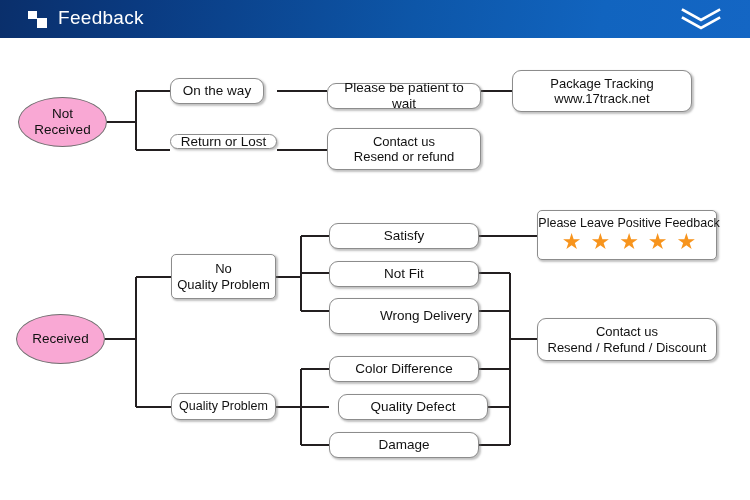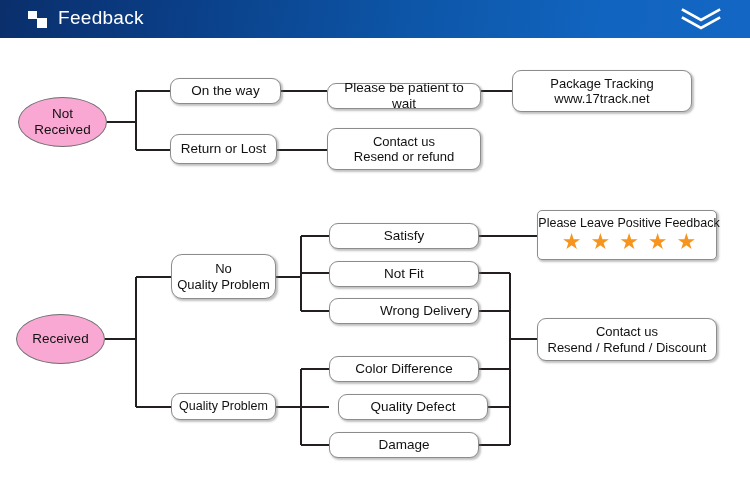--- a/index.html
+++ b/index.html
@@ -192,44 +192,44 @@
         <line x1="479" y1="369" x2="510" y2="369"></line>
         <line x1="479" y1="407" x2="510" y2="407"></line>
         <line x1="510" y1="235" x2="510" y2="407"></line>
         <line x1="510" y1="301" x2="537" y2="301"></line>
       </g>
     </svg>
 
     <div class="ellipse" style="left:18px; top:59px; width:89px; height:50px;">Not
 Received</div>
 
-    <div class="node" style="left:170px; top:40px; width:111px; height:26px;">On the way</div>
-
-    <div class="node" style="left:170px; top:96px; width:107px; height:30px;">Return or Lost</div>
+    <div class="node" style="left:170px; top:40px; width:94px; height:26px;">On the way</div>
+
+    <div class="node" style="left:170px; top:96px; width:107px; height:15px;">Return or Lost</div>
 
     <div class="node" style="left:327px; top:45px; width:154px; height:26px;">Please be patient to wait</div>
 
     <div class="node" style="left:512px; top:32px; width:180px; height:42px; font-size:13px;">Package Tracking
 www.17track.net</div>
 
     <div class="node" style="left:327px; top:90px; width:154px; height:42px; font-size:13px;">Contact us
 Resend or refund</div>
 
     <div class="ellipse" style="left:16px; top:276px; width:89px; height:50px;">Received</div>
 
-    <div class="node sq" style="left:171px; top:216px; width:105px; height:45px; font-size:13px;border-radius:11px;">No
+    <div class="node sq" style="left:171px; top:216px; width:105px; height:45px; font-size:13px;">No
 Quality Problem</div>
 
     <div class="node" style="left:171px; top:355px; width:105px; height:27px; font-size:12.5px;">Quality Problem</div>
 
     <div class="node" style="left:329px; top:185px; width:150px; height:26px;">Satisfy</div>
 
     <div class="node" style="left:329px; top:223px; width:150px; height:26px;">Not Fit</div>
 
-    <div class="node" style="left:329px; top:260px; width:150px; height:26px;padding-left:48px;">Wrong Delivery</div>
+    <div class="node" style="left:329px; top:260px; width:150px; height:36px;padding-left:48px;">Wrong Delivery</div>
 
     <div class="node" style="left:329px; top:318px; width:150px; height:26px;">Color Difference</div>
 
     <div class="node" style="left:338px; top:356px; width:150px; height:26px;">Quality Defect</div>
 
     <div class="node" style="left:329px; top:394px; width:150px; height:26px;">Damage</div>
 
     <div class="node sq" id="stars-box" style="left:537px; top:172px; width:180px; height:50px;">
       <div id="stars-caption">Please Leave Positive Feedback</div>
       <div id="stars-row">

